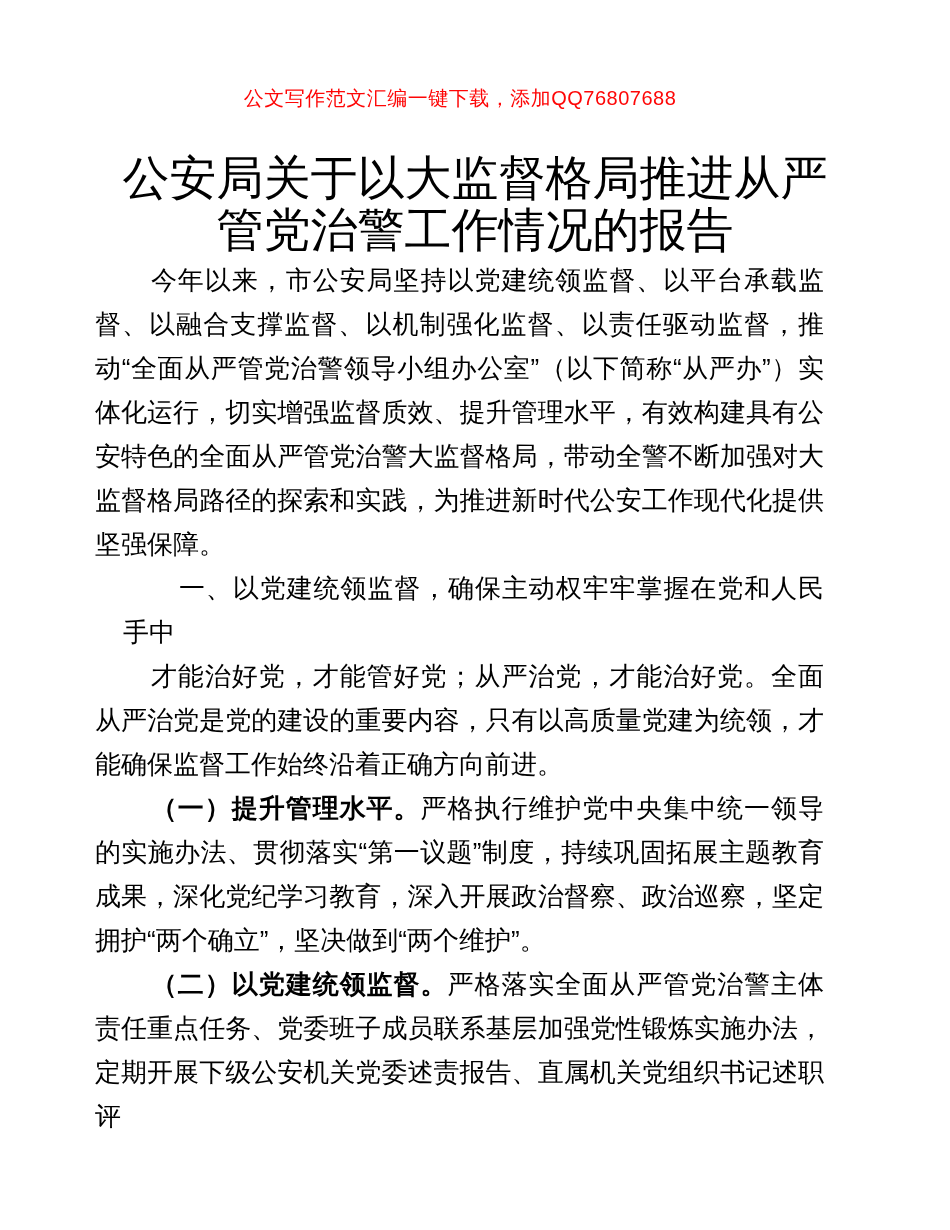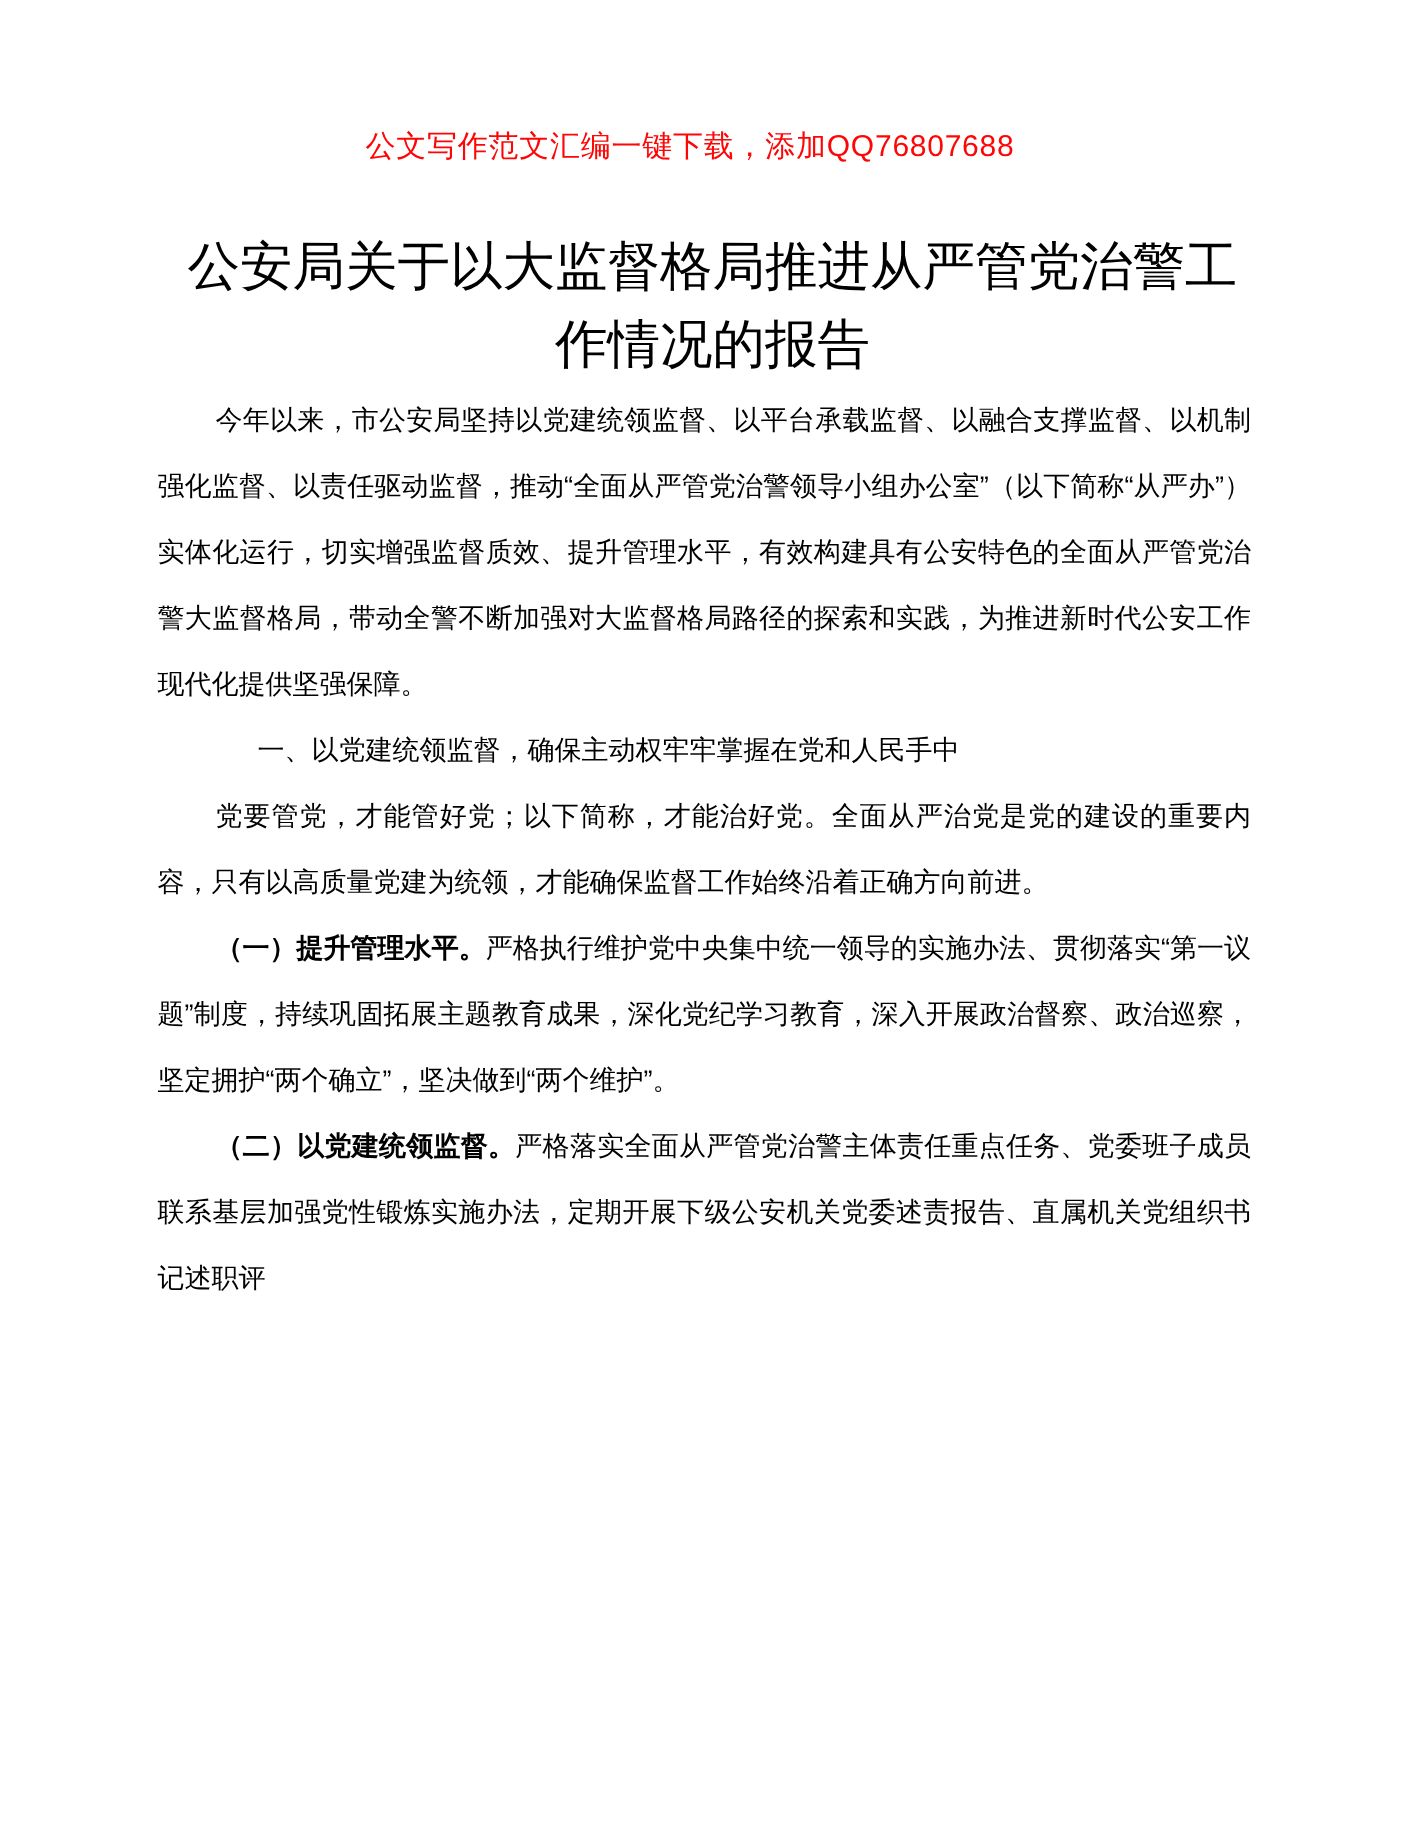--- a/index.html
+++ b/index.html
@@ -27,31 +27,31 @@
     color: #fe0606;
     letter-spacing: 0.5px;
   }
   .doc-title {
     position: absolute;
     top: 152px;
     left: 110px;
     width: 730px;
     margin: 0;
     text-align: center;
-    font-size: 35px;
+    font-size: 47px;
     line-height: 52px;
     font-weight: 500;
     color: #000000;
   }
   .doc-body {
     position: absolute;
     top: 258px;
-    left: 105px;
+    left: 95px;
     width: 729px;
-    font-size: 18px;
+    font-size: 26px;
     line-height: 44px;
     text-align: justify;
     text-justify: inter-ideograph;
     color: #000000;
   }
   .doc-body p {
     margin: 0;
     padding: 0;
     text-indent: 2.15em;
   }
@@ -71,21 +71,21 @@
   <div class="notice">公文写作范文汇编一键下载，添加QQ76807688</div>
 
   <h1 class="doc-title">公安局关于以大监督格局推进从严管党治警工作情况的报告</h1>
 
   <div class="doc-body">
 
     <p>今年以来，市公安局坚持以党建统领监督、以平台承载监督、以融合支撑监督、以机制强化监督、以责任驱动监督，推动“全面从严管党治警领导小组办公室”（以下简称“从严办”）实体化运行，切实增强监督质效、提升管理水平，有效构建具有公安特色的全面从严管党治警大监督格局，带动全警不断加强对大监督格局路径的探索和实践，为推进新时代公安工作现代化提供坚强保障。</p>
 
     <p class="heading">一、以党建统领监督，确保主动权牢牢掌握在党和人民手中</p>
 
-    <p>党要管党，才能管好党；以下简称，才能治好党。全面从严治党是党的建设的重要内容，只有以高质量党建为统领，才能确保监督工作始终沿着正确方向前进。</p>
+    <p>才能治好党，才能管好党；从严治党，才能治好党。全面从严治党是党的建设的重要内容，只有以高质量党建为统领，才能确保监督工作始终沿着正确方向前进。</p>
 
     <p><strong class="lead">（一）提升管理水平。</strong><span>严格执行维护党中央集中统一领导的实施办法、贯彻落实“第一议题”制度，持续巩固拓展主题教育成果，深化党纪学习教育，深入开展政治督察、政治巡察，坚定拥护“两个确立”，坚决做到“两个维护”。</span></p>
 
     <p><strong class="lead">（二）以党建统领监督。</strong><span>严格落实全面从严管党治警主体责任重点任务、党委班子成员联系基层加强党性锻炼实施办法，定期开展下级公安机关党委述责报告、直属机关党组织书记述职评</span></p>
 
   </div>
 
 </div>
 
 </body></html>

